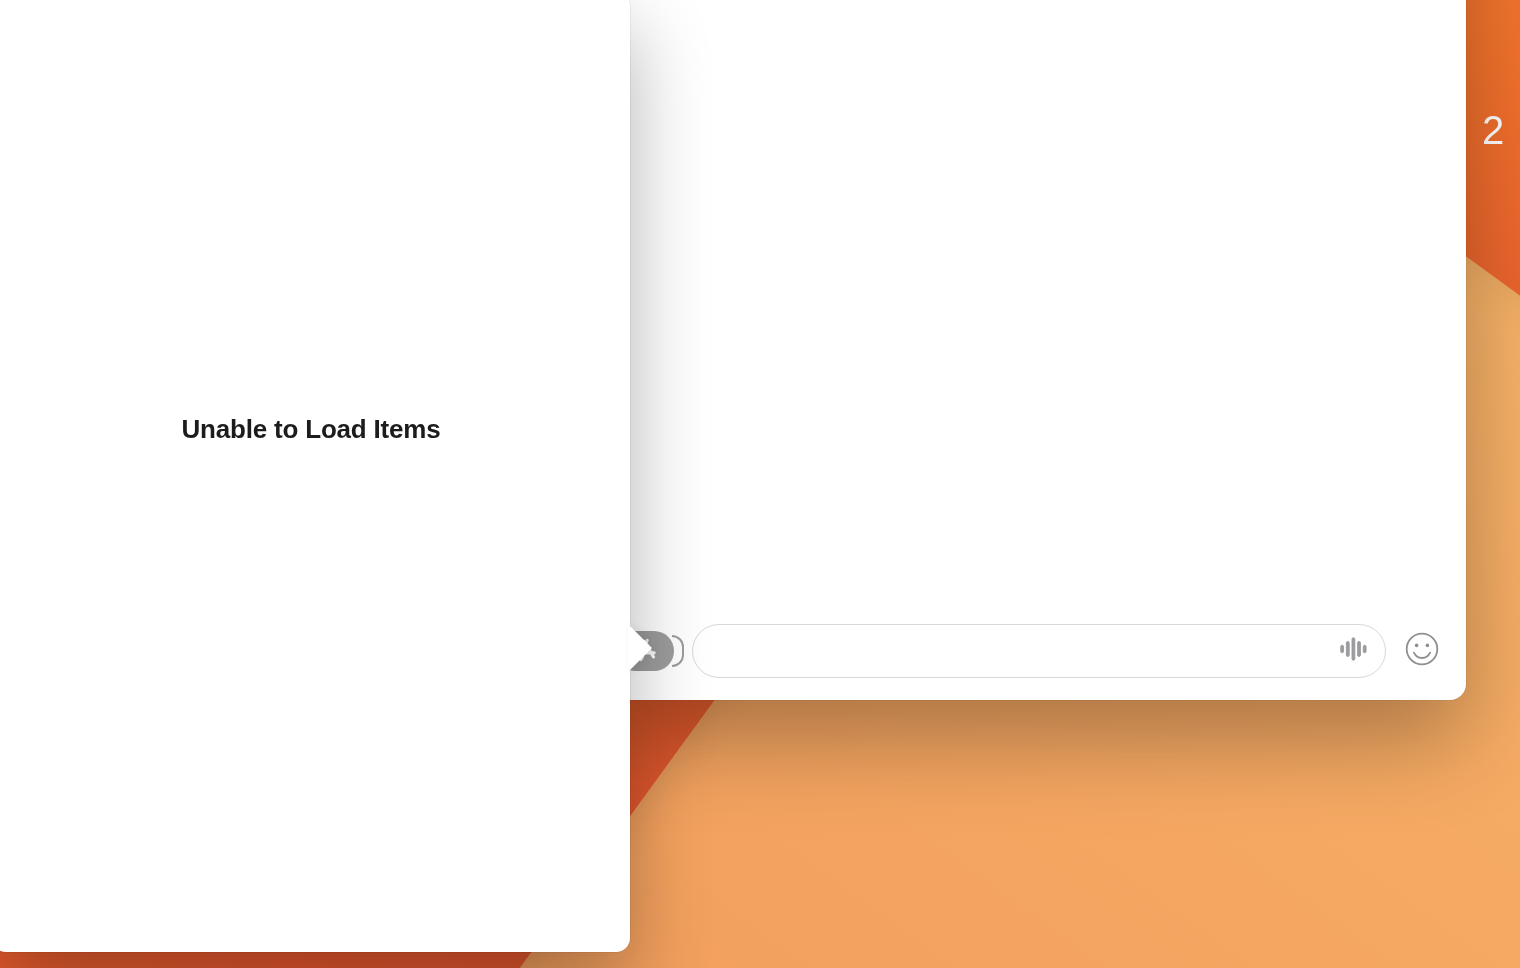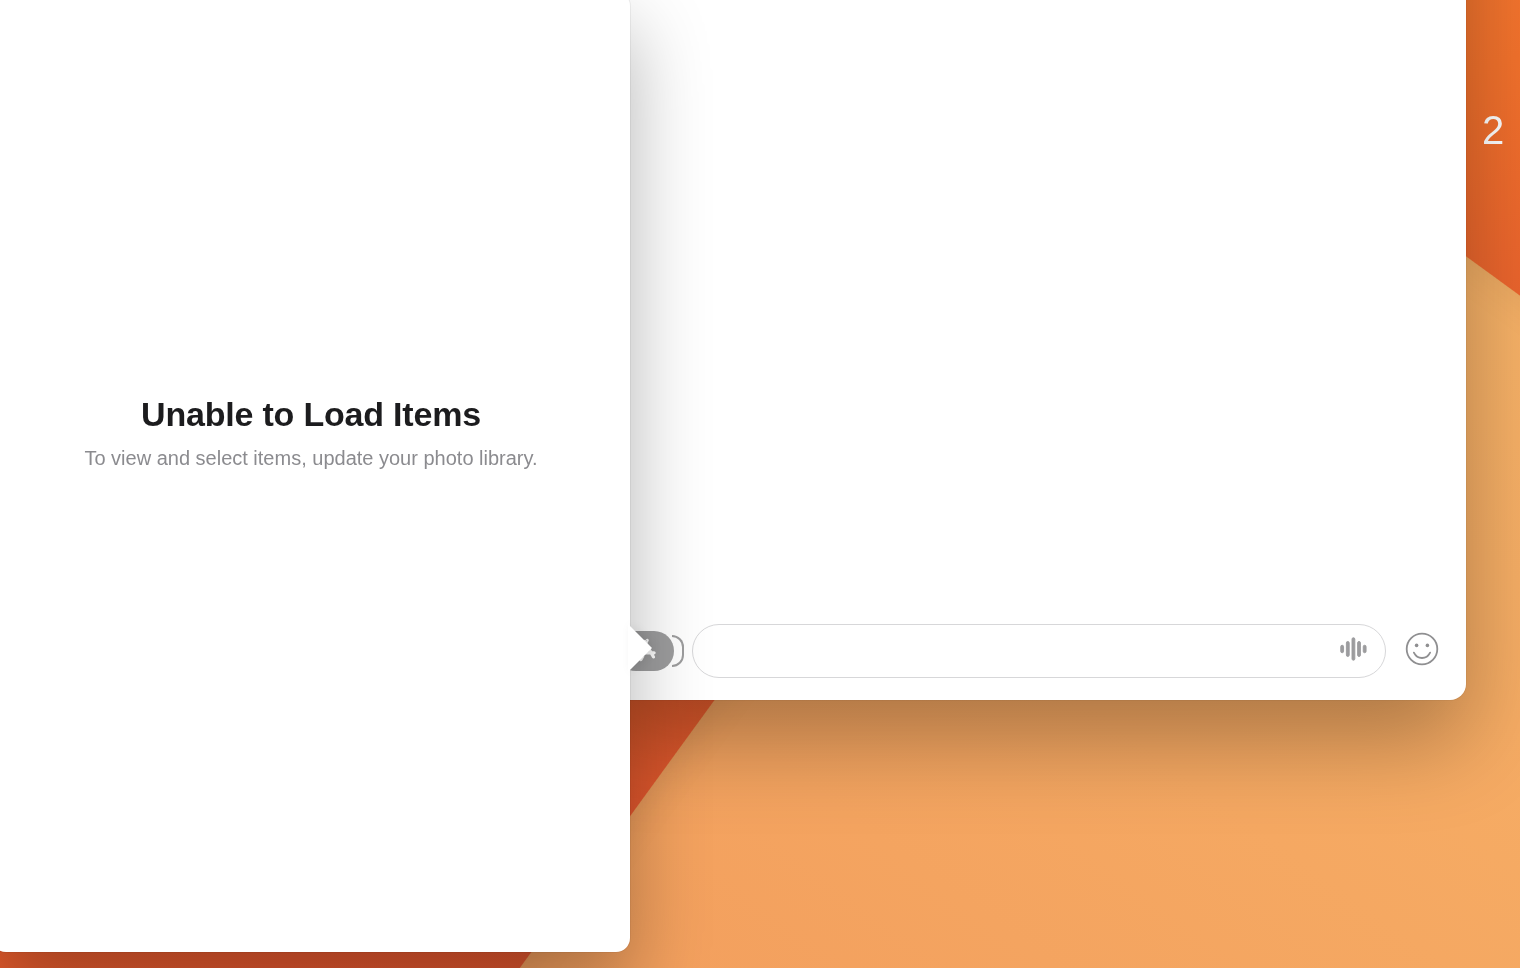--- a/index.html
+++ b/index.html
@@ -82,21 +82,21 @@
     border-top:24px solid transparent;
     border-bottom:24px solid transparent;
     border-left:24px solid #fff;
     filter:drop-shadow(3px 0 4px rgba(0,0,0,.08));
   }
   .popover-center{
     position:absolute;left:0;right:0;top:46%;transform:translateY(-50%);
     text-align:center;padding:0 70px;
   }
   .popover-title{
-    font-size:34px;font-weight:700;color:#1c1c1e;letter-spacing:-.2px;
+    font-size:26px;font-weight:700;color:#1c1c1e;letter-spacing:-.2px;
     margin-bottom:10px;
   }
   .popover-sub{
     font-size:20px;color:#8b8b8f;line-height:1.45;
   }
 
   
   .widget-peek{
     position:absolute;right:-6px;top:108px;width:44px;height:56px;
     color:#fff;font-size:40px;font-weight:300;
@@ -147,15 +147,14 @@
         </svg>
       </span>
     </div>
 
   </div>
 </div>
 
 <div class="popover">
   <div class="popover-center">
     <div class="popover-title">Unable to Load Items</div>
-    <div class="popover-sub">To view and select items, update your photo library.</div>
   </div>
 </div>
 
 </body></html>

